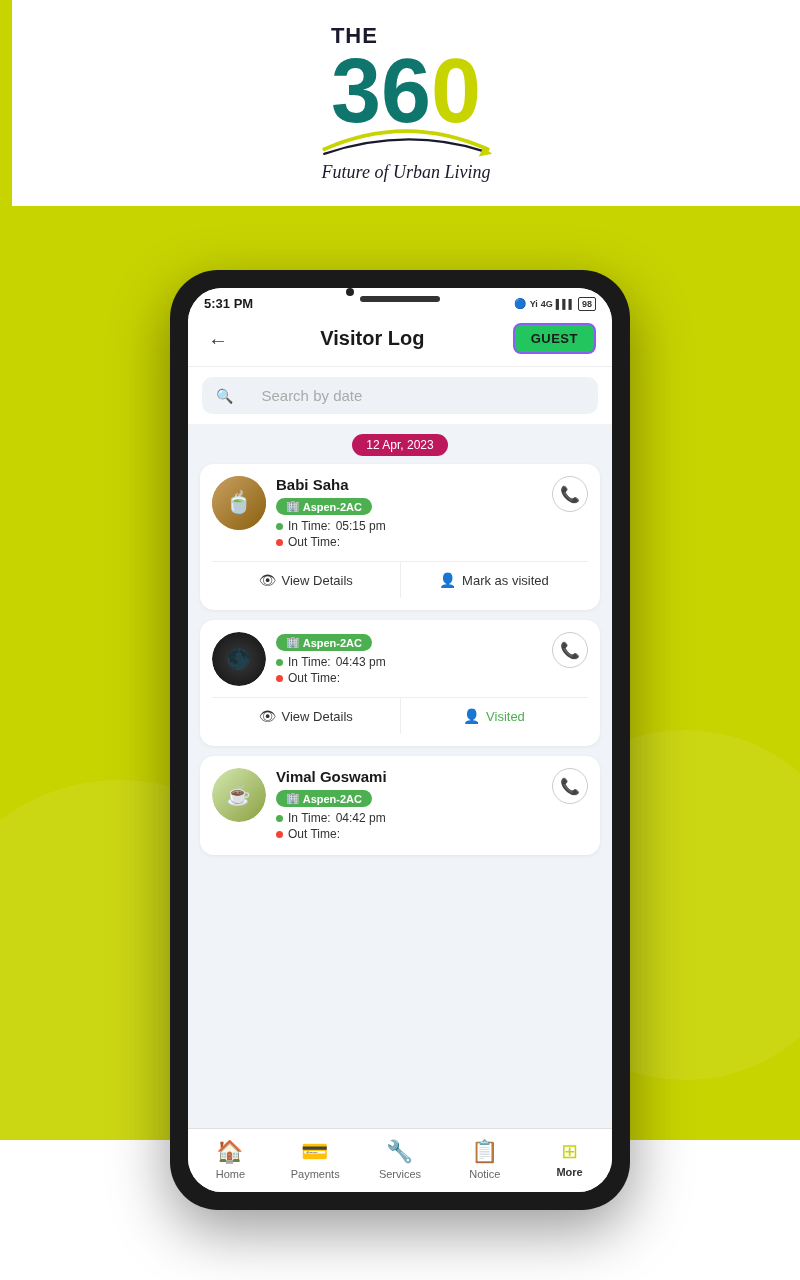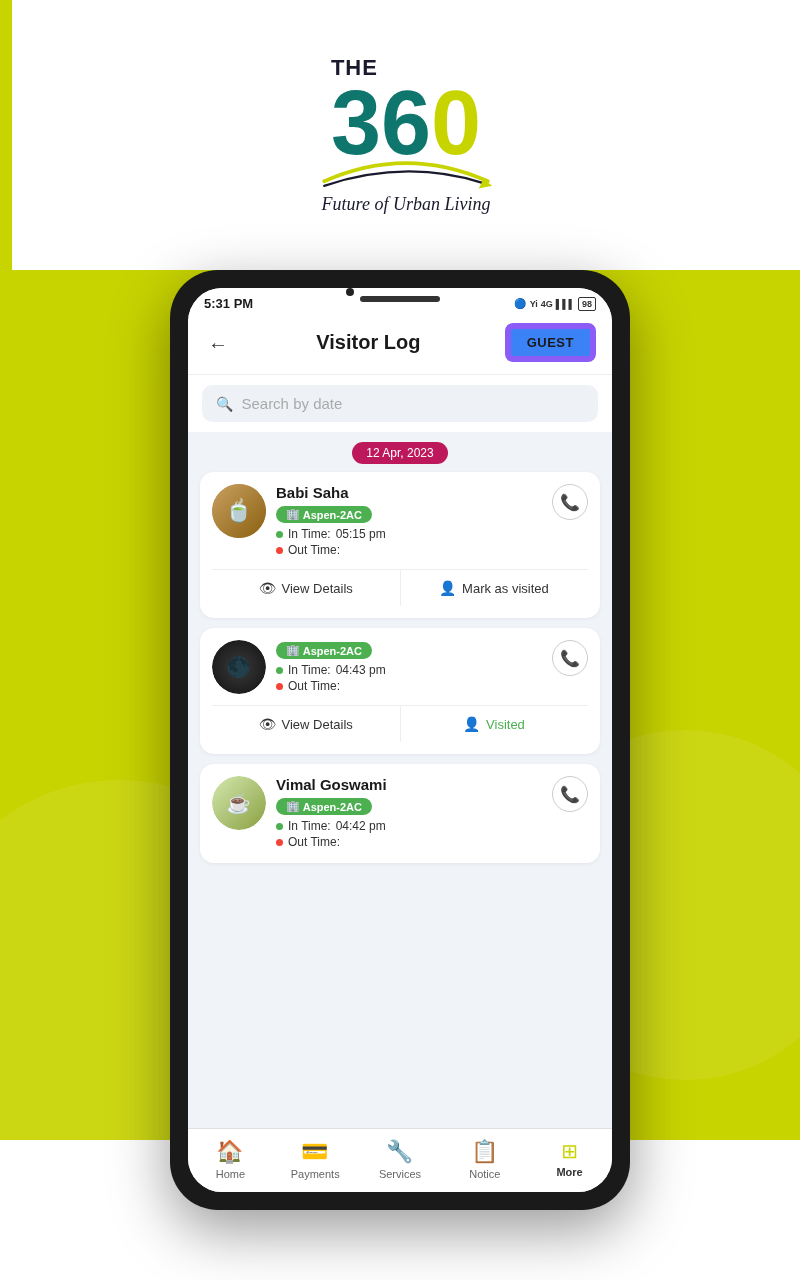--- a/index.html
+++ b/index.html
@@ -31,21 +31,21 @@
       width: 350px; height: 350px;
       border-radius: 50%;
       background: rgba(255,255,255,0.08);
       bottom: 200px; right: -60px;
     }
 
     
     .logo-area {
       position: absolute;
       top: 0; left: 12px; right: 0;
-      height: 270px;
+      height: 206px;
       background: white;
       display: flex;
       flex-direction: column;
       align-items: center;
       justify-content: center;
       z-index: 1;
     }
 
     .logo-text {
       display: flex;
@@ -136,47 +136,48 @@
       color: #333;
       cursor: pointer;
       padding: 4px;
     }
     .page-title {
       font-size: 20px;
       font-weight: 700;
       color: #1a1a1a;
     }
     .guest-btn {
-      border: 6px solid #8b5cf6;
+      border: 2px solid #8b5cf6;
       border-radius: 8px;
       padding: 6px 16px;
       font-size: 13px;
       font-weight: 700;
       color: #1a1a1a;
-      background: #3b82f6;
+      background: #22c55e;
       cursor: pointer;
       letter-spacing: 0.5px;
     }
 
     
     .search-area {
       background: white;
       padding: 10px 14px;
     }
     .search-box {
       background: #eef2f7;
       border-radius: 10px;
       padding: 10px 14px;
       display: flex;
       align-items: center;
       gap: 8px;
     }
     .search-input-text {
       color: #aaa;
       font-size: 15px;
+      margin-left: 20px;
     }
 
     
     .content {
       flex: 1;
       overflow: hidden;
       padding: 0 12px;
     }
 
     

